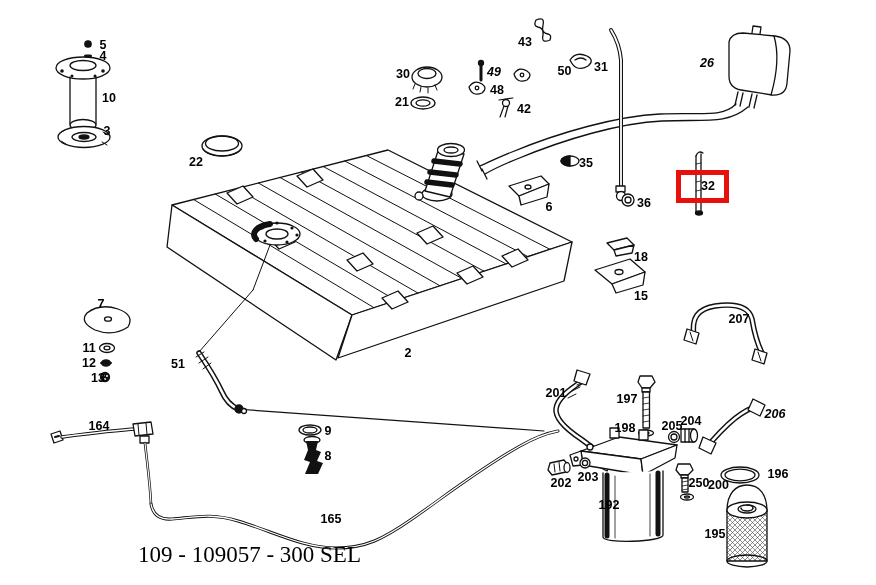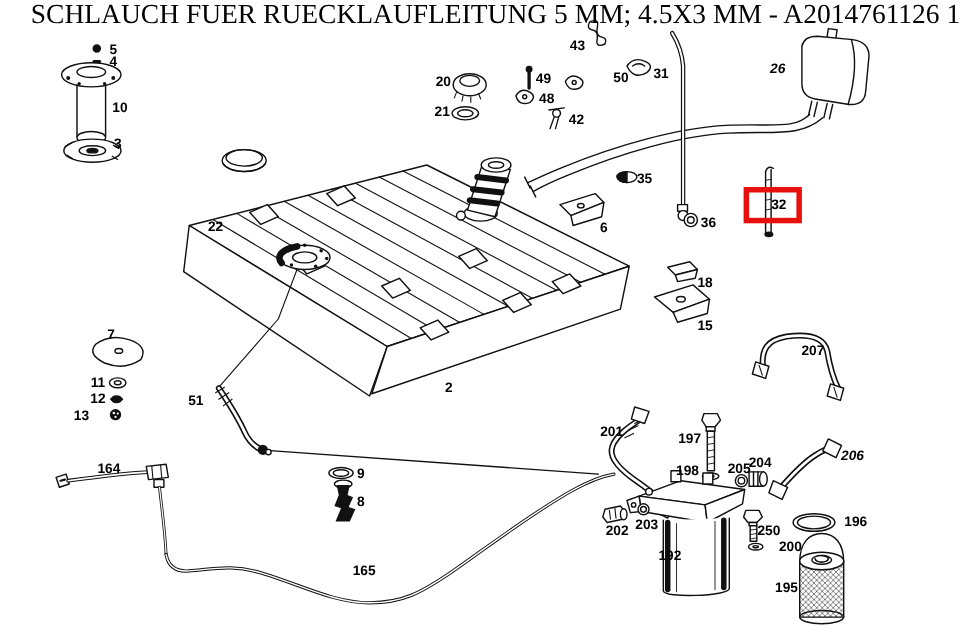--- a/index.html
+++ b/index.html
@@ -285,65 +285,65 @@
         <path d="M550,463 L564,460 L568,465 L566,472 L552,475 L548,470 Z" fill="#fff"></path>
         <ellipse cx="567" cy="467.5" rx="3" ry="5" fill="#fff"></ellipse>
         <path d="M554,464 L555,472 M559,462 L560,471" stroke-width="1"></path>
         <circle cx="585" cy="463" r="5" fill="#fff"></circle>
           <circle cx="585" cy="463" r="2.6"></circle>
       </g>
 
     </g>
   </svg>
 
-  <div class="title">SCHLAUCH FUER RUECKLAUFLEITUNG 5 MM; 4.5X3 MM - A2014761126 1</div>
 
   <div id="highlight-box" style="left: 676px; top: 170px; width: 53px; height: 33px; border-color: rgb(232, 16, 12);"></div>
 
   <div id="labels">
       <div class="part-label" style="left: 103px; top: 45px;">5</div>
       <div class="part-label" style="left: 103px; top: 56px;">4</div>
       <div class="part-label" style="left: 109px; top: 98px;">10</div>
       <div class="part-label" style="left: 107px; top: 131px;">3</div>
-      <div class="part-label" style="left: 196px; top: 162px; margin-top: 44px;">22</div>
-      <div class="part-label" style="left: 403px; top: 74px;">20</div>
+      <div class="part-label" style="left: 196px; top: 162px;">22</div>
+      <div class="part-label" style="left: 403px; top: 74px;">30</div>
       <div class="part-label" style="left: 402px; top: 102px;">21</div>
       <div class="part-label" style="left: 525px; top: 42px;">43</div>
-      <div class="part-label" style="left: 494px; top: 72px;">49</div>
+      <div class="part-label" style="left: 494px; top: 72px; font-style: italic;">49</div>
       <div class="part-label" style="left: 497px; top: 90px;">48</div>
       <div class="part-label" style="left: 542px; top: 71px; padding-left: 45px;">50</div>
       <div class="part-label" style="left: 524px; top: 109px;">42</div>
       <div class="part-label" style="left: 601px; top: 67px;">31</div>
       <div class="part-label" style="left: 707px; top: 63px; font-style: italic;">26</div>
       <div class="part-label" style="left: 586px; top: 163px;">35</div>
       <div class="part-label" style="left: 644px; top: 203px;">36</div>
       <div class="part-label" style="left: 708px; top: 186px;">32</div>
       <div class="part-label" style="left: 549px; top: 207px;">6</div>
       <div class="part-label" style="left: 641px; top: 257px;">18</div>
       <div class="part-label" style="left: 641px; top: 296px;">15</div>
       <div class="part-label" style="left: 739px; top: 319px;">207</div>
       <div class="part-label" style="left: 408px; top: 353px;">2</div>
       <div class="part-label" style="left: 101px; top: 304px;">7</div>
       <div class="part-label" style="left: 89px; top: 348px;">11</div>
       <div class="part-label" style="left: 89px; top: 363px;">12</div>
-      <div class="part-label" style="left: 74px; top: 378px;">13</div>
+      <div class="part-label" style="left: 98px; top: 378px;">13</div>
       <div class="part-label" style="left: 178px; top: 364px;">51</div>
       <div class="part-label" style="left: 99px; top: 426px;">164</div>
       <div class="part-label" style="left: 328px; top: 431px;">9</div>
       <div class="part-label" style="left: 328px; top: 456px;">8</div>
       <div class="part-label" style="left: 331px; top: 519px;">165</div>
       <div class="part-label" style="left: 556px; top: 393px;">201</div>
       <div class="part-label" style="left: 627px; top: 399px;">197</div>
       <div class="part-label" style="left: 625px; top: 428px;">198</div>
       <div class="part-label" style="left: 672px; top: 426px;">205</div>
       <div class="part-label" style="left: 691px; top: 421px;">204</div>
       <div class="part-label" style="left: 775px; top: 414px; font-style: italic;">206</div>
       <div class="part-label" style="left: 561px; top: 483px;">202</div>
       <div class="part-label" style="left: 588px; top: 477px;">203</div>
       <div class="part-label" style="left: 609px; top: 505px;">192</div>
       <div class="part-label" style="left: 699px; top: 483px;">250</div>
-      <div class="part-label" style="left: 702px; top: 497px; padding-left: 33px;">200</div>
+      <div class="part-label" style="left: 702px; top: 485px; padding-left: 33px;">200</div>
       <div class="part-label" style="left: 778px; top: 474px;">196</div>
       <div class="part-label" style="left: 715px; top: 534px;">195</div>
     </div>
 
+  <div class="footer">109 - 109057 - 300 SEL</div>
 
 </div>
 
 </body></html>

